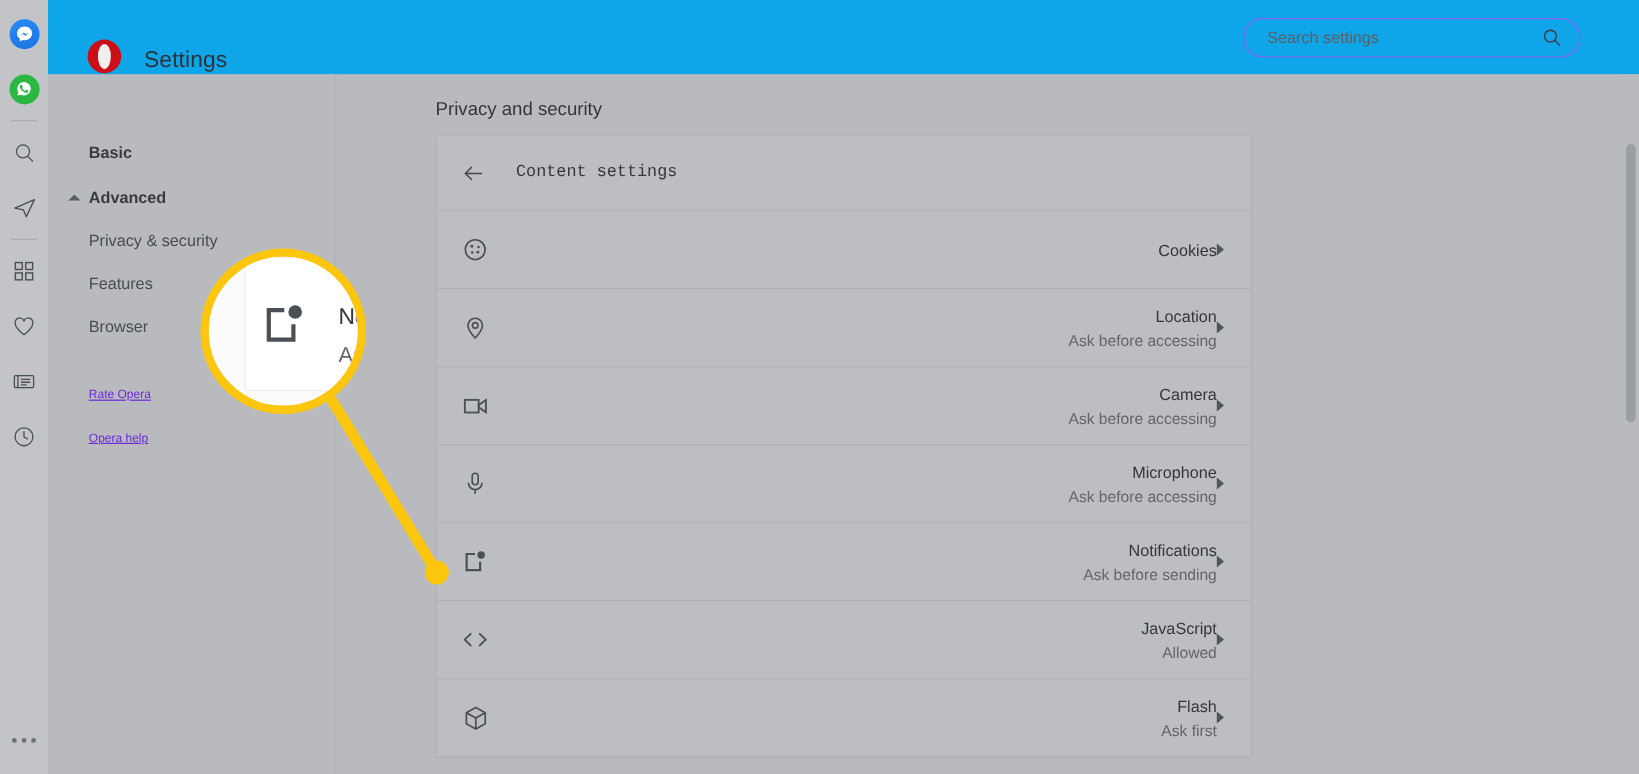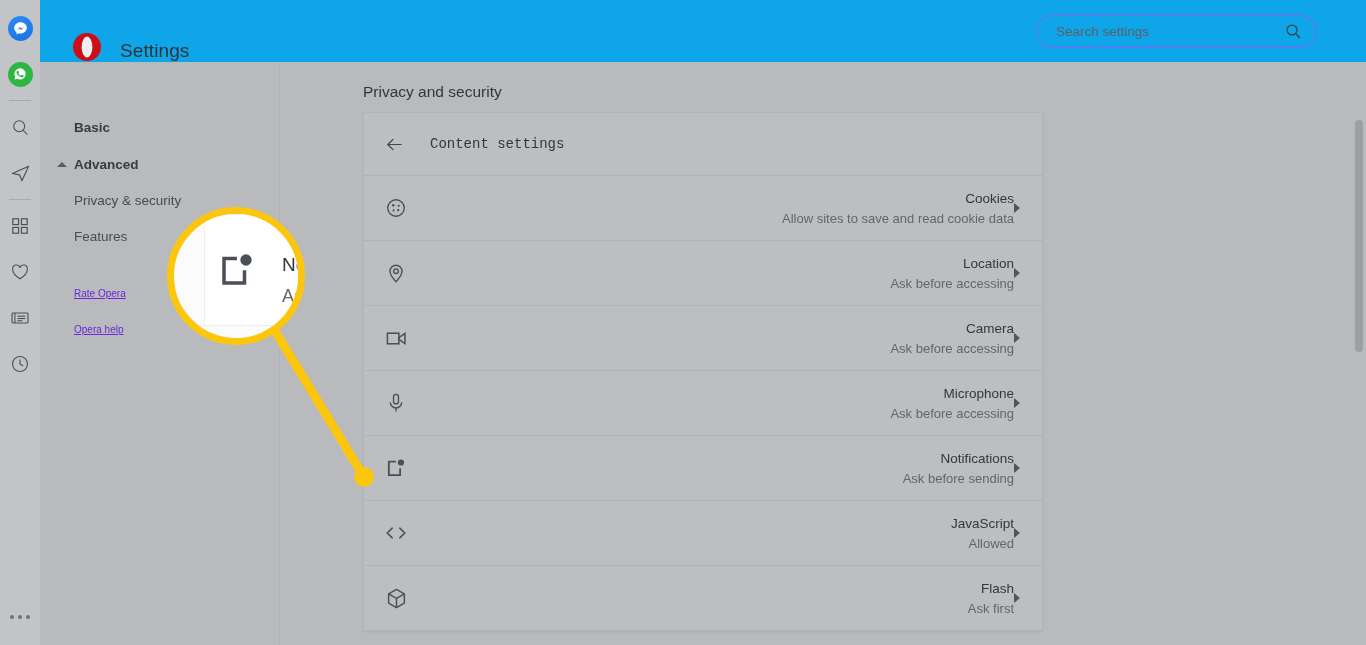--- a/index.html
+++ b/index.html
@@ -341,20 +341,23 @@
     <div class="nav-top adv">
       <span class="caret"></span>
       <span>Advanced</span>
     </div>
     <div class="nav-sub">
       <span>Privacy &amp; security</span>
     </div>
     <div class="nav-sub">
       <span>Features</span>
     </div>
+    <div class="nav-sub">
+      <span>Browser</span>
+    </div>
     <div id="nav-links-group">
       <a class="nav-link" href="#">Rate Opera</a>
       <a class="nav-link" href="#">Opera help</a>
     </div>
   </div>
 
   <div id="main">
     <div id="page-title">Privacy and security</div>
 
     <div id="card">
@@ -374,21 +377,20 @@
           <svg width="22" height="22" viewBox="0 0 24 24" fill="none" stroke="#4b5056" stroke-width="1.5">
             <circle cx="12" cy="12" r="9"></circle>
             <circle cx="9" cy="9" r="1.35" fill="#4b5056" stroke="none"></circle>
             <circle cx="15" cy="9.6" r="1.15" fill="#4b5056" stroke="none"></circle>
             <circle cx="9.3" cy="14.6" r="1.15" fill="#4b5056" stroke="none"></circle>
             <circle cx="14.4" cy="14.3" r="1.3" fill="#4b5056" stroke="none"></circle>
           </svg>
         </span>
         <span class="row-text">
           <span class="row-title" style="display:block">Cookies</span>
-          <span class="row-sub" style="display:block">Allow sites to save and read cookie data</span>
         </span>
         <span class="row-arrow"></span>
       </div>
 
       <div class="row">
         <span class="row-icon">
           <svg width="22" height="22" viewBox="0 0 24 24" fill="none" stroke="#4b5056" stroke-width="1.5">
             <path d="M12 21.5s6.6-7.2 6.6-11.4A6.6 6.6 0 005.4 10.1c0 4.2 6.6 11.4 6.6 11.4z"></path>
             <circle cx="12" cy="10" r="2.5"></circle>
           </svg>

